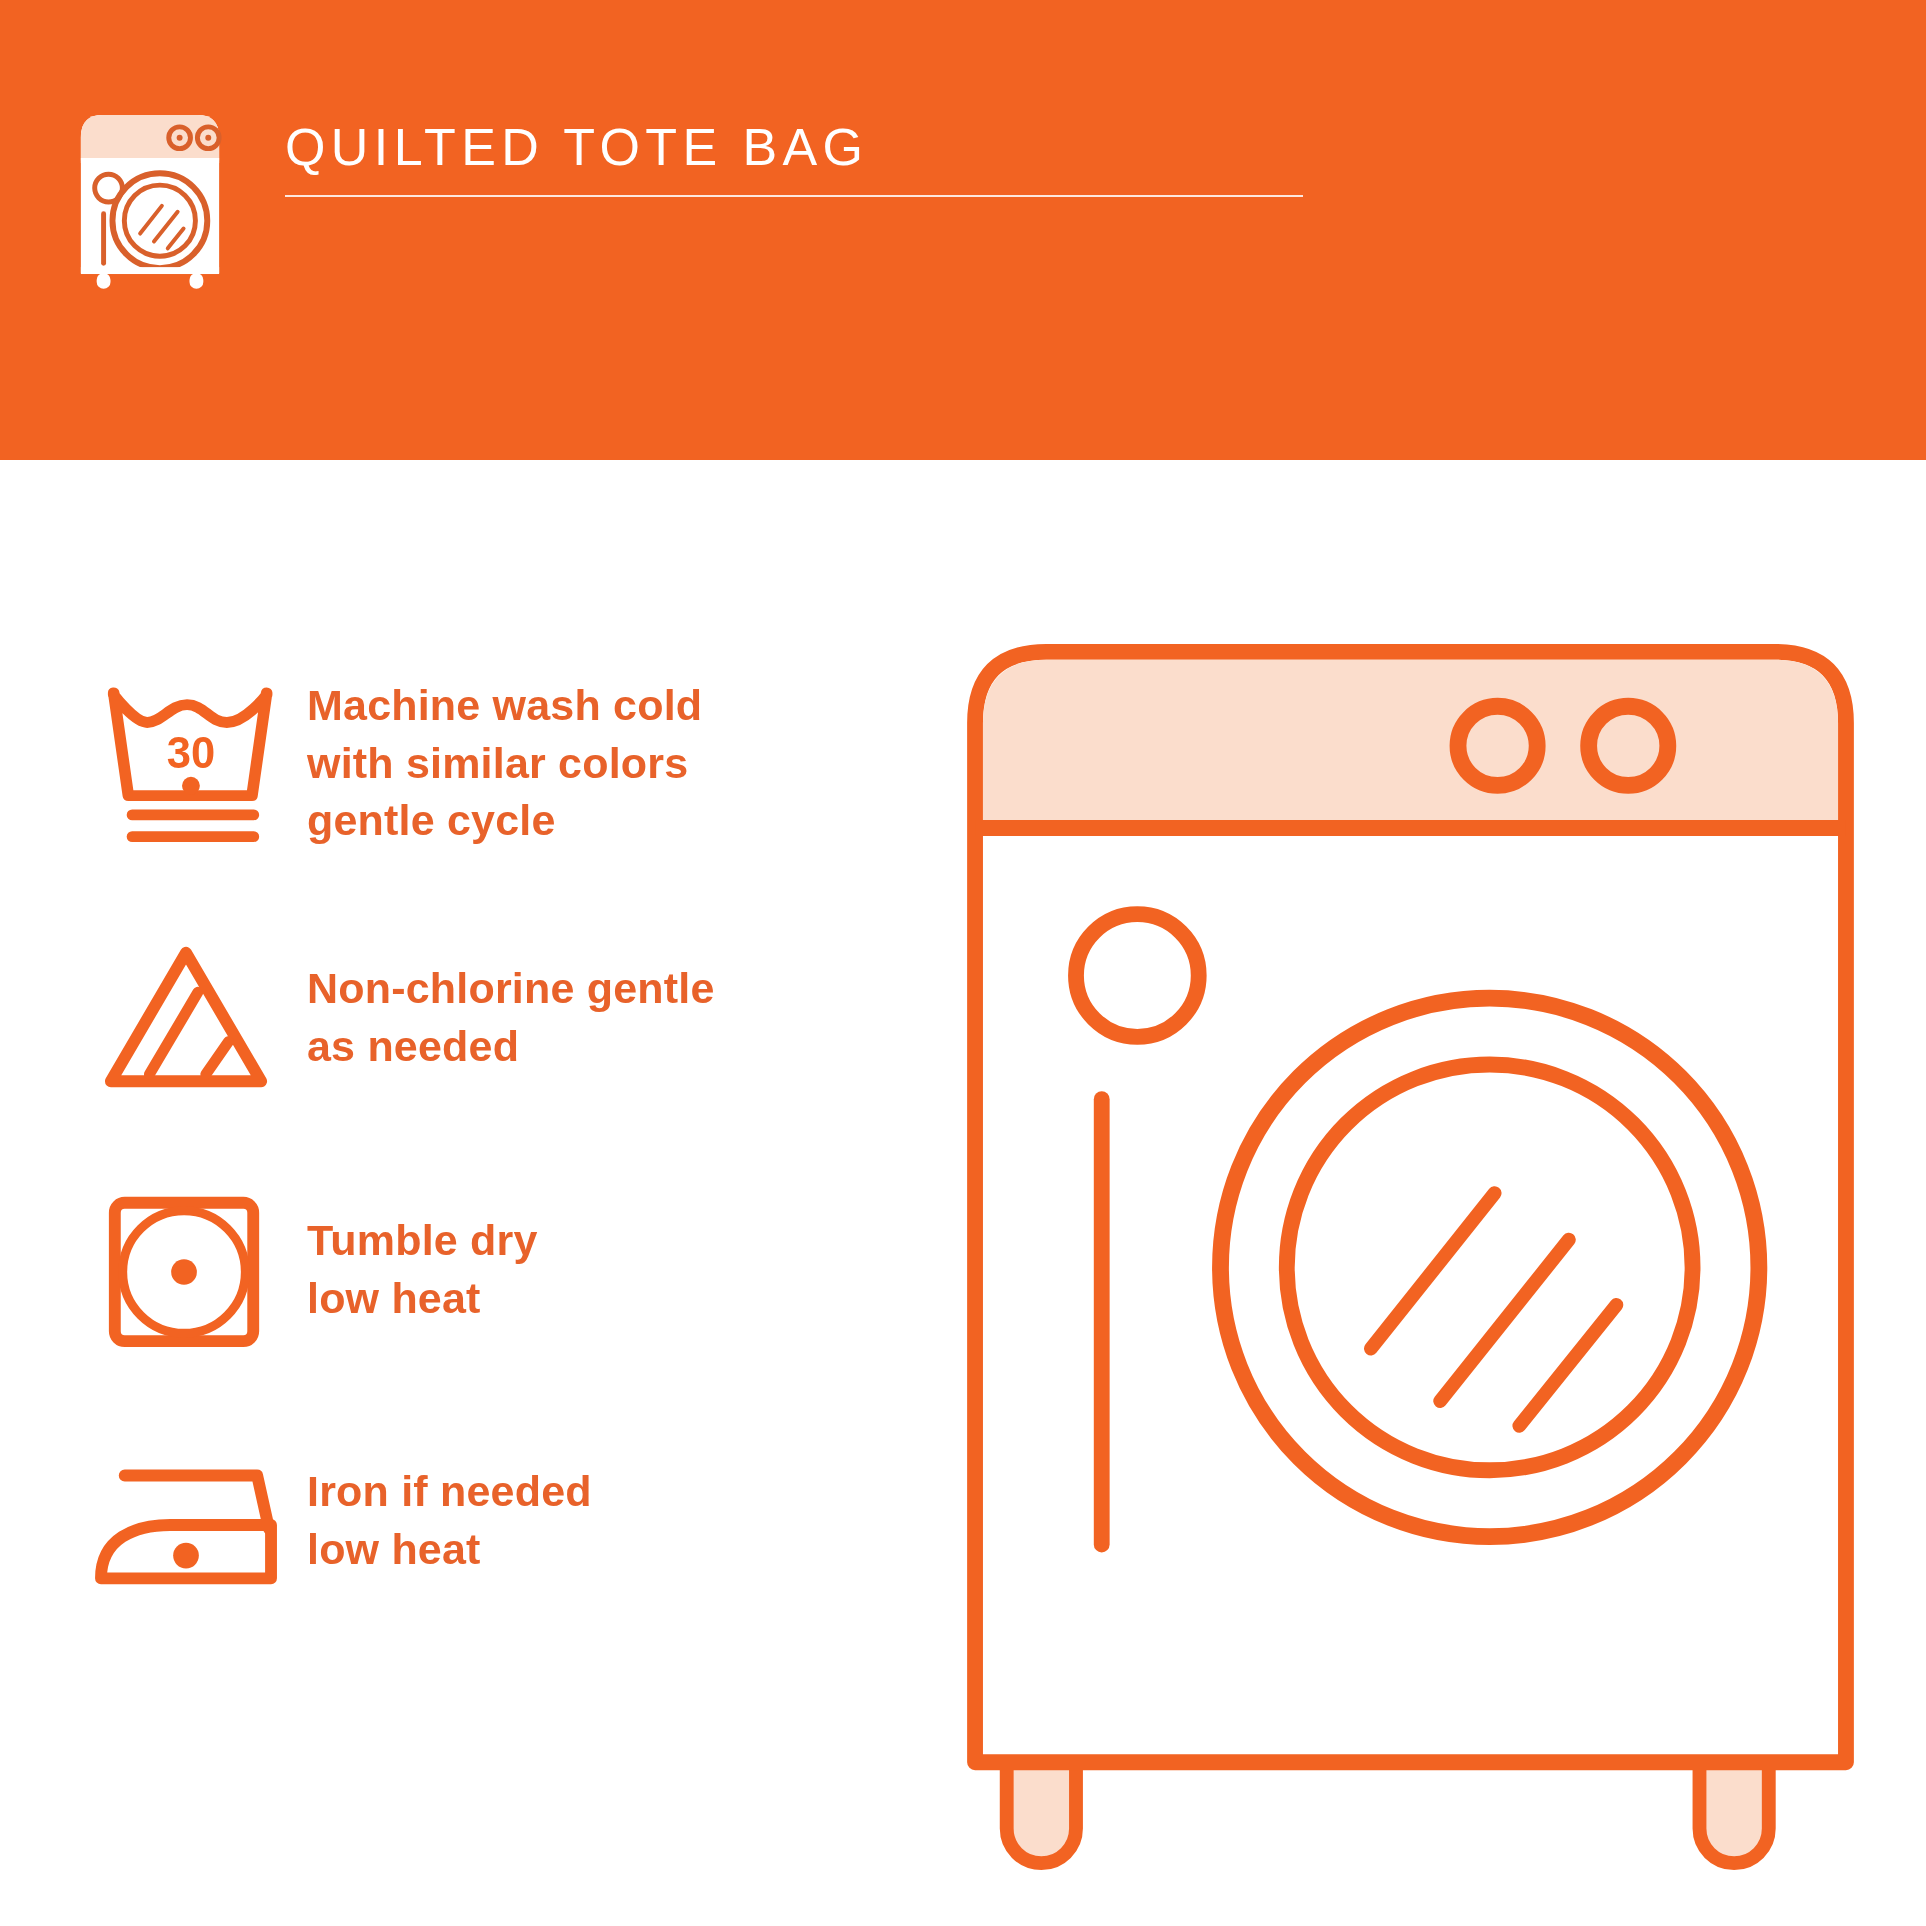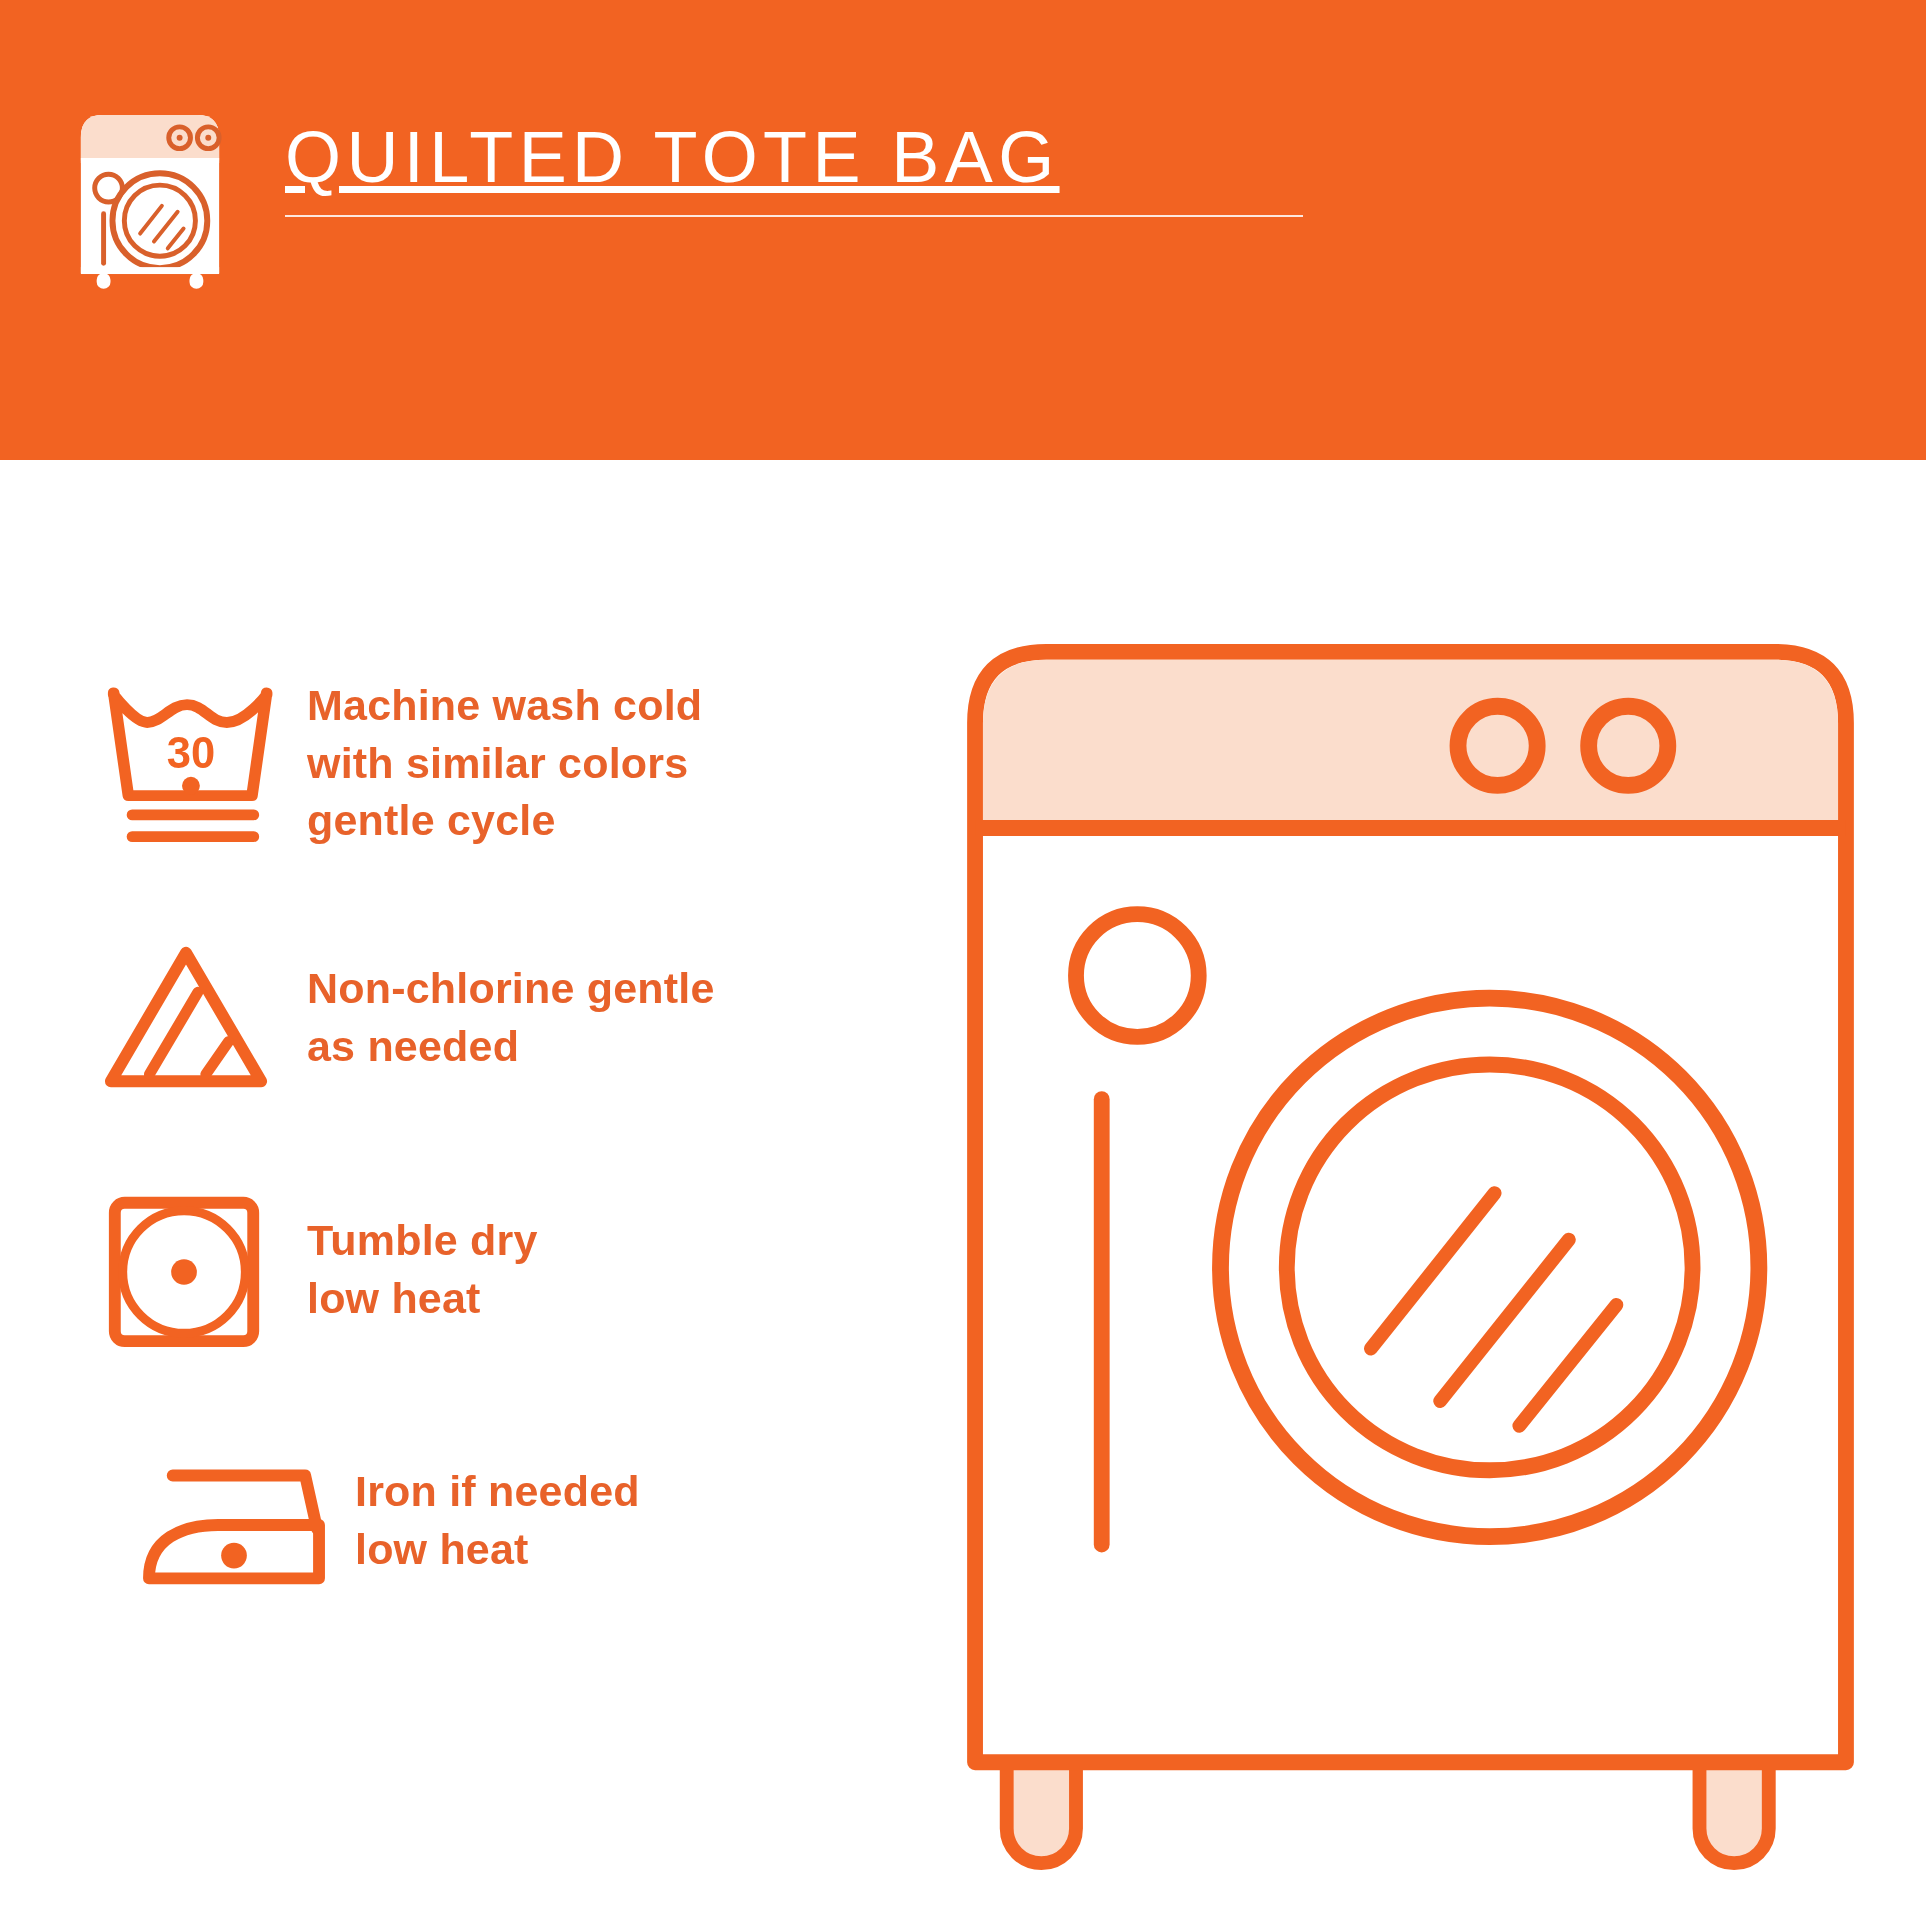--- a/index.html
+++ b/index.html
@@ -39,27 +39,26 @@
 
   .header-titles {
     position: absolute;
     left: 285px;
     top: 121px;
     width: 1049px;
   }
 
   .title-main {
     font-family: "Liberation Sans", sans-serif;
-    font-size: 72px;
+    font-size: 52px;
     font-weight: 400;
     color: #FFFFFF;
     letter-spacing: 5.4px;
     line-height: 1;
     white-space: nowrap;
-    text-decoration: underline;
   }
 
   .title-rule {
     width: 1018px;
     height: 2px;
     background: rgba(255,255,255,0.85);
     margin: 22px 0 20px 0;
   }
 
   .title-sub {
@@ -106,21 +105,21 @@
     line-height: 1.34;
     letter-spacing: 0.2px;
     margin-left: 12px;
     white-space: pre-line;
   }
 
   
   .row-wash   { height: 259px; }
   .row-bleach { height: 249px; }
   .row-dry    { height: 255px; }
-  .row-iron   { height: 248px; padding-left: 48px; }
+  .row-iron   { height: 248px; }
 
   
   .washer-art {
     position: absolute;
     left: 955px;
     top: 634px;
     width: 911px;
     height: 1247px;
   }
 

